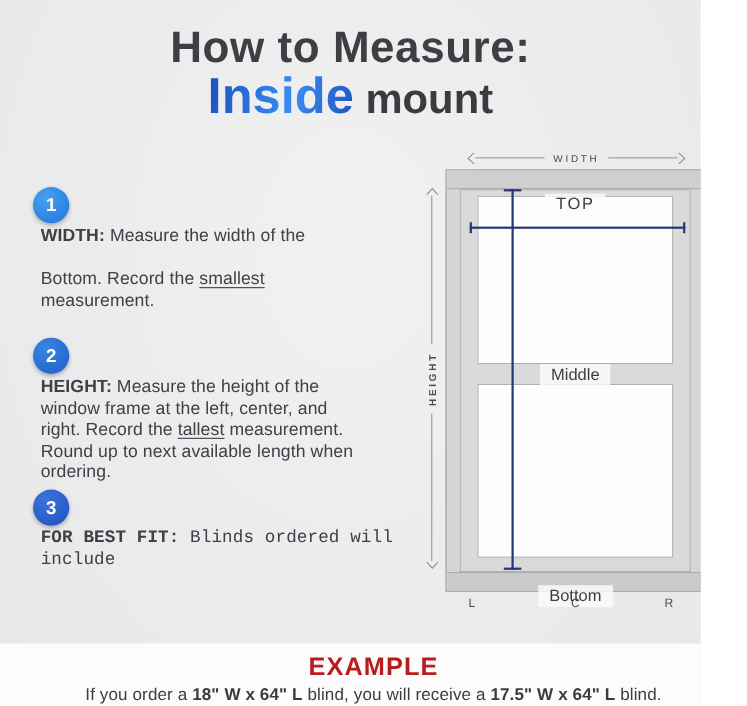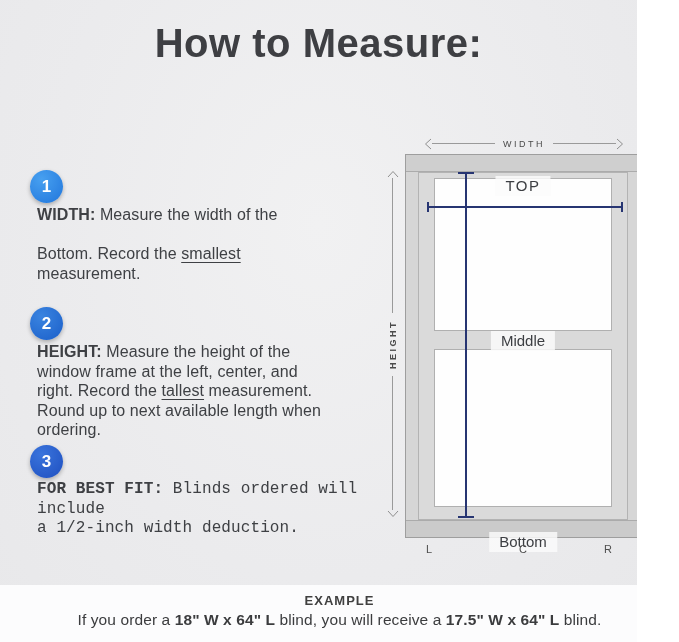--- a/index.html
+++ b/index.html
@@ -99,40 +99,41 @@
   .lcr{position:absolute;top:543px;font-size:11px;color:#4e4e4e;transform:translateX(-50%);}
   #marker-l{left:429px;}
   #marker-c{left:523px;}
   #marker-r{left:608px;}
 
   
   .example-strip{
     position:absolute;left:0;top:585px;width:679px;height:57px;
     background:#fcfcfd;text-align:center;
   }
-  .example-heading{margin-top:8px;font-size:13px;font-weight:700;color:#404040;letter-spacing:1px;}
+  .example-heading{margin-top:8px;font-size:23px;font-weight:700;color:#b91c1c;letter-spacing:1px;}
   .example-text{margin-top:3px;font-size:15.5px;color:#3b3c3e;letter-spacing:.1px;}
 </style>
 </head>
 <body>
 
 <div id="page">
 
   <div class="title">
     <div class="title-line1">How to Measure:</div>
+    <div class="title-line2"><span class="title-inside">Inside</span><span class="title-mount"> mount</span></div>
   </div>
 
   <div class="step-circle" id="circle-1">1</div>
   <div class="step-text" id="text-1"><span class="seg-b ">WIDTH:</span><span class=""> Measure the width of the</span><br><br><span class="">Bottom. Record the </span><span class="seg-u">smallest</span><br><span class="">measurement.</span></div>
 
   <div class="step-circle" id="circle-2">2</div>
   <div class="step-text" id="text-2"><span class="seg-b ">HEIGHT:</span><span class=""> Measure the height of the</span><br><span class="">window frame at the left, center, and</span><br><span class="">right. Record the </span><span class="seg-u">tallest</span><span class=""> measurement.</span><br><span class="">Round up to next available length when</span><br><span class="">ordering.</span></div>
 
   <div class="step-circle" id="circle-3">3</div>
-  <div class="step-text" id="text-3"><span class="seg-b ">FOR BEST FIT:</span><span class=""> Blinds ordered will include</span><br><span class="">a 1/2-inch width deduction.</span></div>
+  <div class="step-text" id="text-3"><span class="seg-b ">FOR BEST FIT:</span><span class=""> Blinds ordered will include</span><br></div>
 
   <div class="width-arrow">
     <svg width="8" height="12" viewBox="0 0 8 12">
       <path d="M7 1 L1.5 6 L7 11" stroke="#8f8f8f" stroke-width="1" fill="none"></path>
     </svg>
     <span class="arrow-line-h"></span>
     <span class="arrow-text-h">WIDTH</span>
     <span class="arrow-line-h"></span>
     <svg width="8" height="12" viewBox="0 0 8 12">
       <path d="M1 1 L6.5 6 L1 11" stroke="#8f8f8f" stroke-width="1" fill="none"></path>

